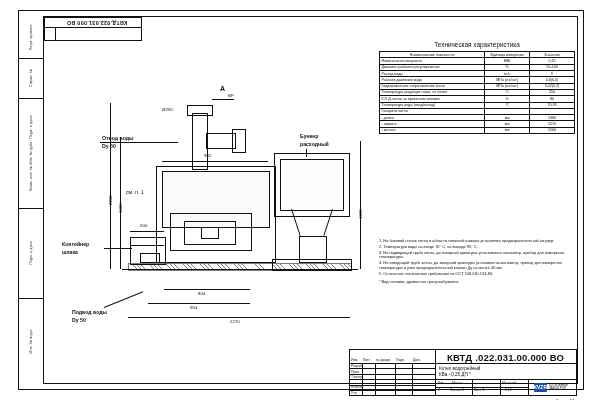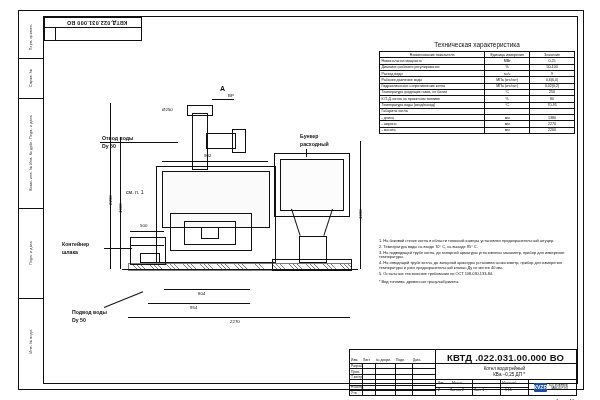--- a/index.html
+++ b/index.html
@@ -55,21 +55,21 @@
   table{border-collapse:collapse;width:100%;}
   td,th{border:0.6px solid #111;font-size:3.6px;color:#111;padding:0.6px 1.5px;line-height:1.15;}
   th{font-weight:normal;text-align:center;}
   td.c{text-align:center;}
   td.l{text-align:left;}
   
   #notes{position:absolute;left:360px;top:228px;width:196px;}
   #notes p{margin:0 0 1.2px 0;font-size:3.9px;color:#111;line-height:1.2;}
   
   #tblock{
-    position:absolute;left:330px;top:338px;width:226px;height:45px;border:0.9px solid #111;text-align:right;
+    position:absolute;left:330px;top:338px;width:226px;height:45px;border:0.9px solid #111;
   }
   #tblock .bcell{position:absolute;font-size:3.4px;color:#111;overflow:hidden;}
   #tblock .bline{position:absolute;background:#111;}
   #desig{
     position:absolute;left:86px;top:1px;width:139px;height:12px;
     display:flex;align-items:center;justify-content:center;
     font-size:9.5px;font-weight:bold;color:#111;letter-spacing:.2px;
   }
   #boiler{
     position:absolute;left:86px;top:14px;width:92px;height:16px;

